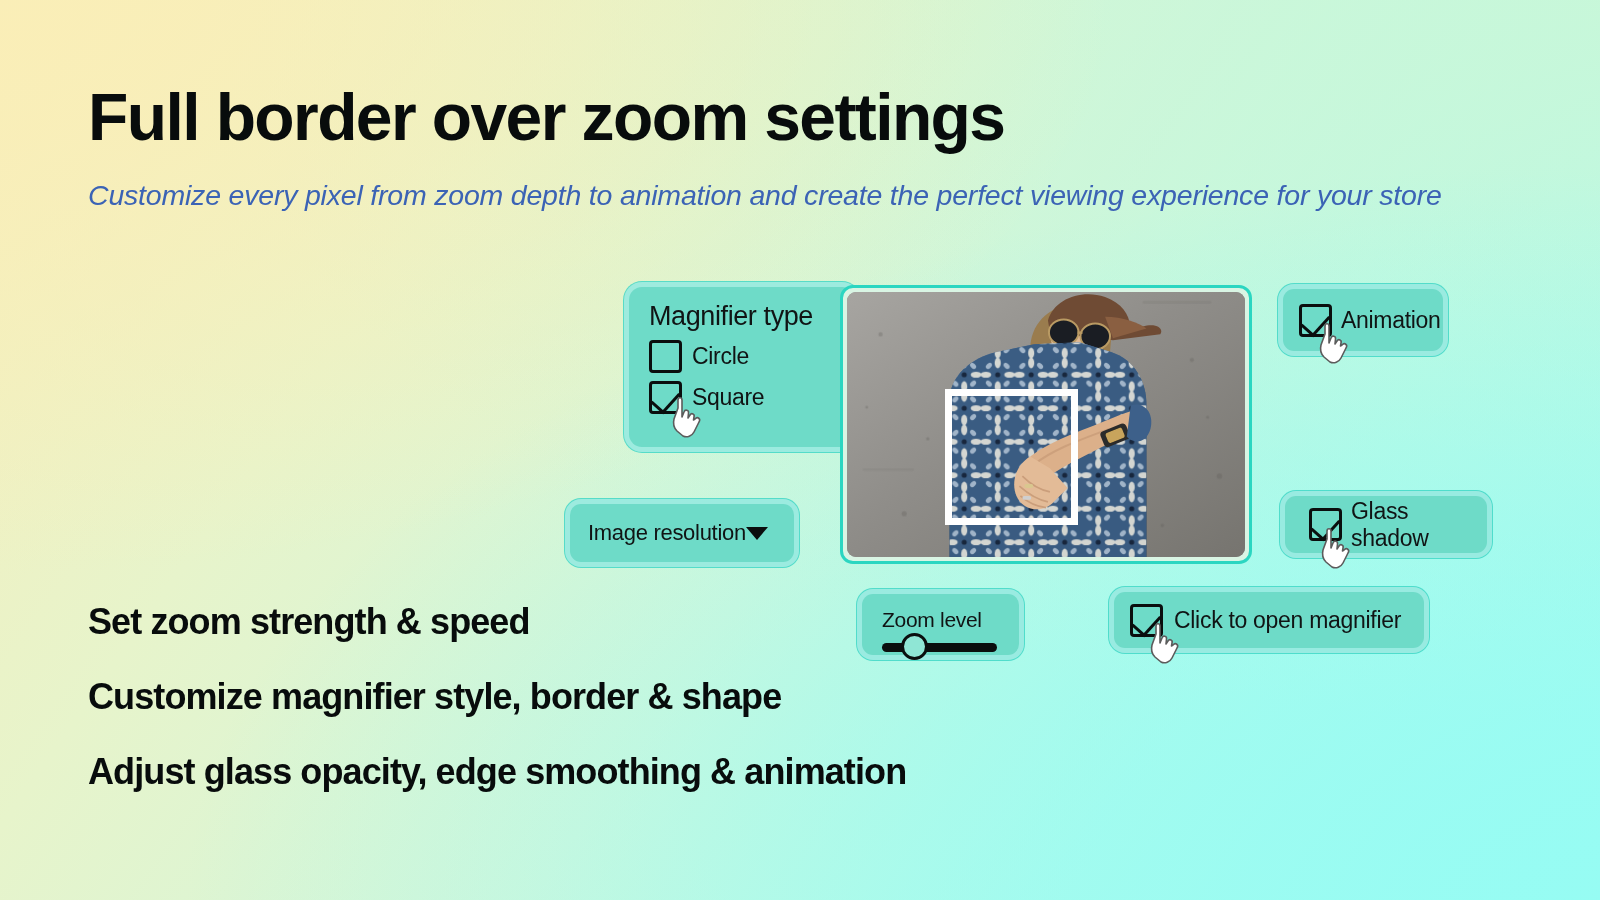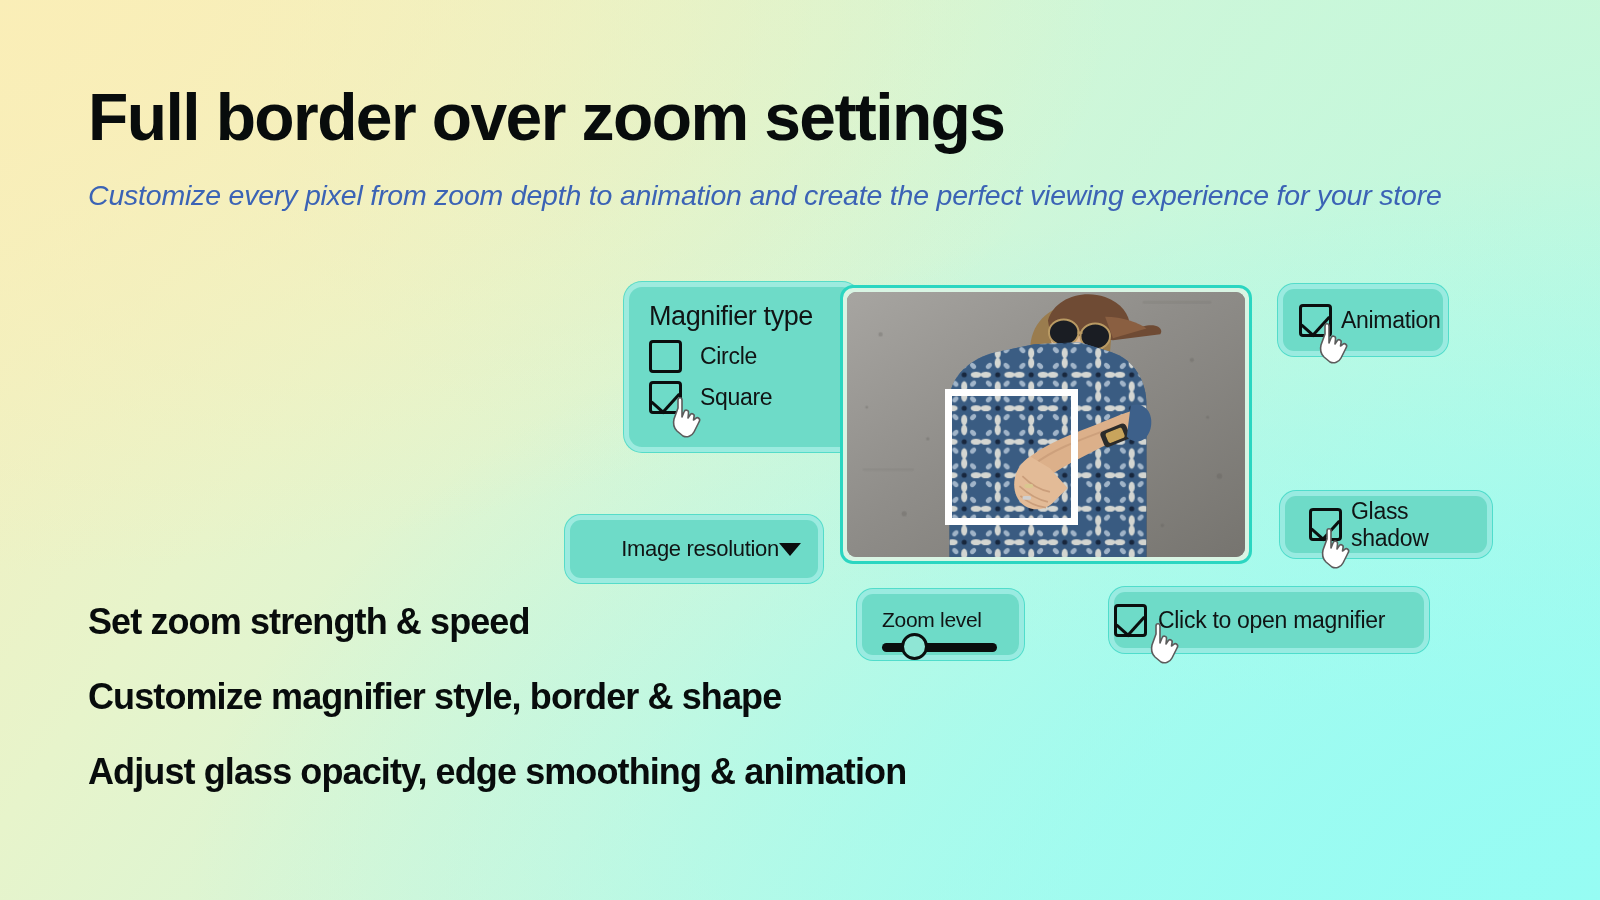--- a/index.html
+++ b/index.html
@@ -44,39 +44,39 @@
   }
 
   
   #magnifier-type {
     left:592px; top:287px; width:226px; height:160px;
     border-radius:13px; padding:14px 0 0 20px;margin-left:37px;
   }
   #magnifier-type .panel-title {
     font-size:27px; color:#101414; letter-spacing:-0.4px; margin-bottom:7px;
   }
-  .check-row { display:flex; align-items:center; gap:18px; margin-top:8px; position:relative; }
+  .check-row { display:flex; align-items:center; gap:10px; margin-top:8px; position:relative; }
   .cbox {
     width:33px; height:33px; border:3.4px solid #0a0e0e; border-radius:4px;
     position:relative; flex:none; background:transparent;
   }
   .cbox.checked::after {
     content:""; position:absolute; left:5px; top:2px; width:14px; height:23px;
     border-right:3.6px solid #0a0e0e; border-bottom:3.6px solid #0a0e0e;
     transform:rotate(42deg);
   }
   .check-label { font-size:23px; color:#101414; letter-spacing:-0.3px; }
 
   
   .cursor { position:absolute; width:40px; height:46px; pointer-events:none; }
 
   
   #image-resolution {
-    left:570px; top:520px; width:248px; height:58px;
-    display:flex; align-items:center; justify-content:flex-end;
+    left:570px; top:504px; width:224px; height:58px;
+    display:flex; align-items:center; justify-content:flex-start;
     padding:0 17px 0 18px;
   }
   #image-resolution .ddlabel { font-size:22px; color:#101414; letter-spacing:-0.3px; }
   .caret {
     width:0; height:0; border-left:11px solid transparent; border-right:11px solid transparent;
     border-top:13px solid #0a0e0e;
   }
 
   
   #product-frame {
@@ -113,21 +113,21 @@
   #animation-panel {
     left:1283px; top:289px; width:160px; height:62px;
     display:flex; align-items:center; gap:9px; padding-left:16px;
   }
   #glass-shadow-panel {
     left:1285px; top:496px; width:202px; height:57px;
     display:flex; align-items:center; gap:9px; padding-left:24px;
   }
   #click-open-panel {
     left:1114px; top:592px; width:310px; height:56px;
-    display:flex; align-items:center; gap:11px; 
+    display:flex; align-items:center; gap:11px; padding-left:16px;
   }
 </style>
 </head>
 <body>
 
 <h1 class="headline">Full border over zoom settings</h1>
 <p class="subtitle">Customize every pixel from zoom depth to animation and create the perfect viewing experience for your store</p>
 
 <div class="panel" id="magnifier-type">
   <div class="panel-title">Magnifier type</div>

